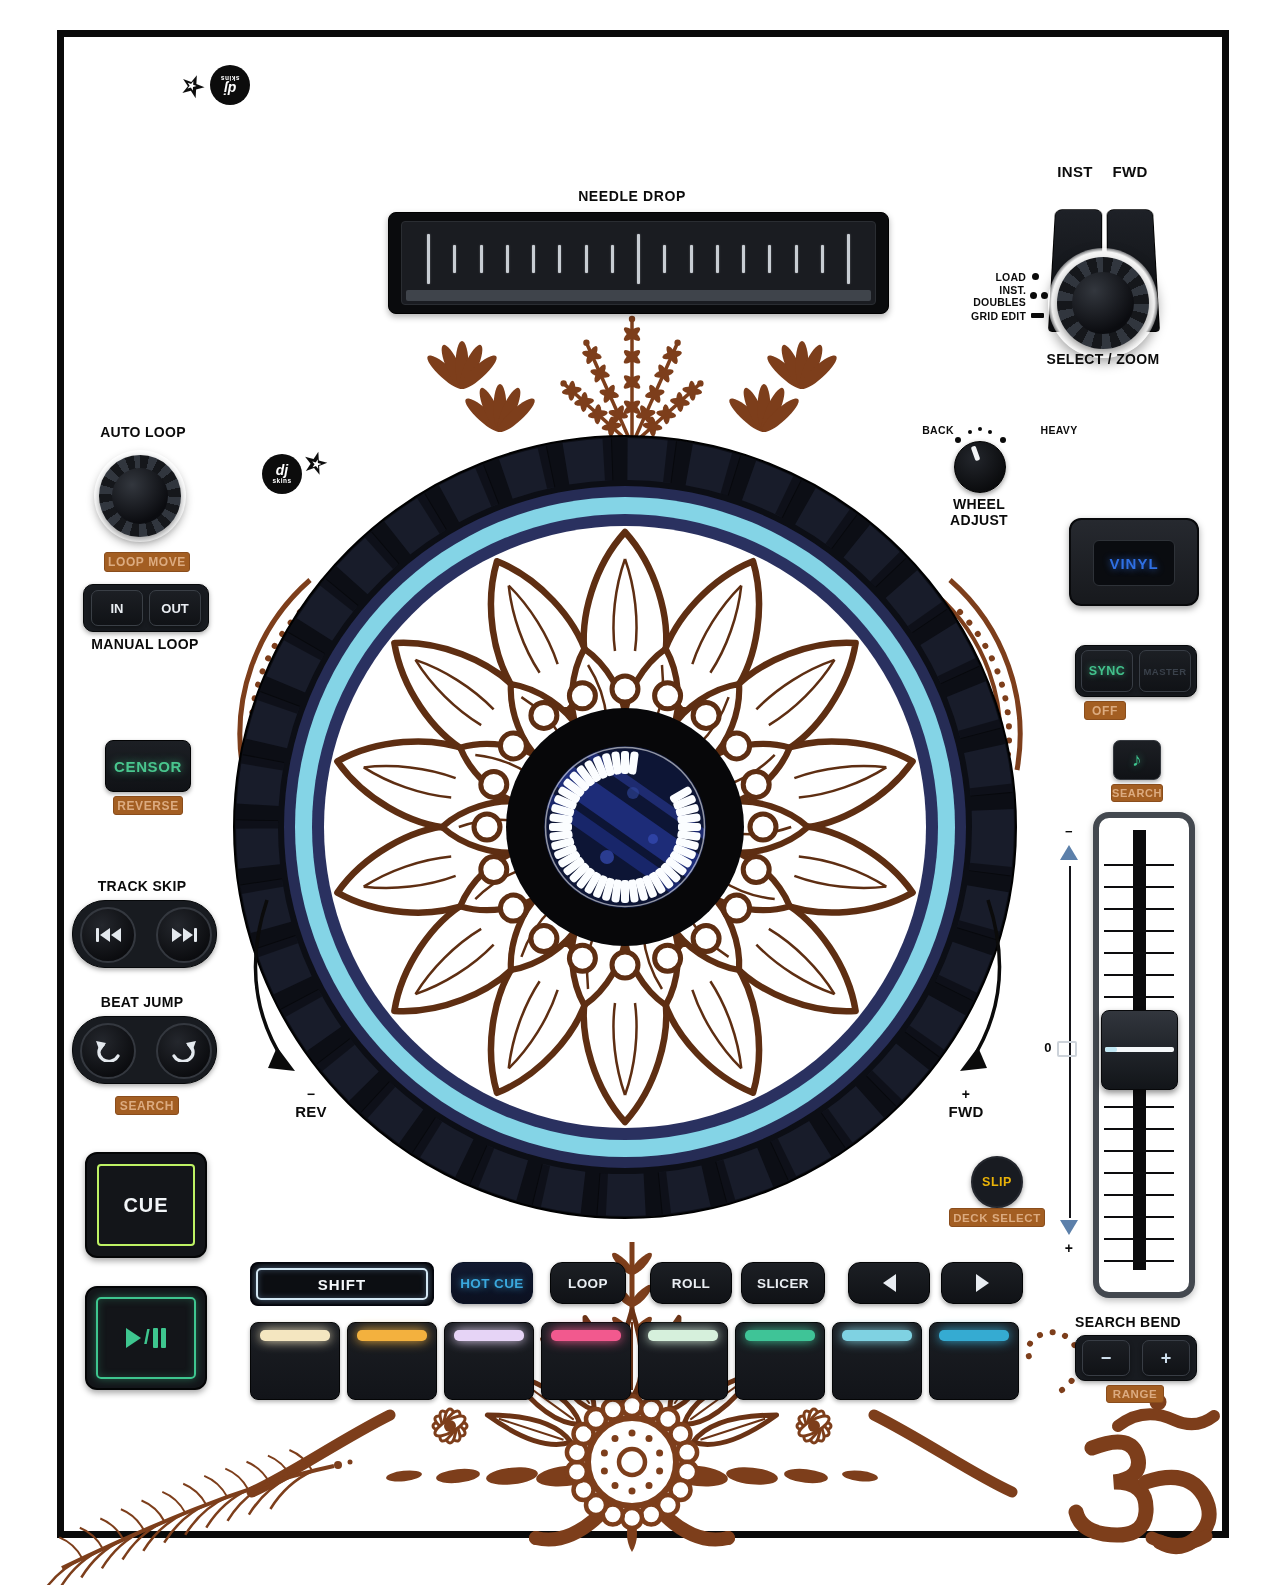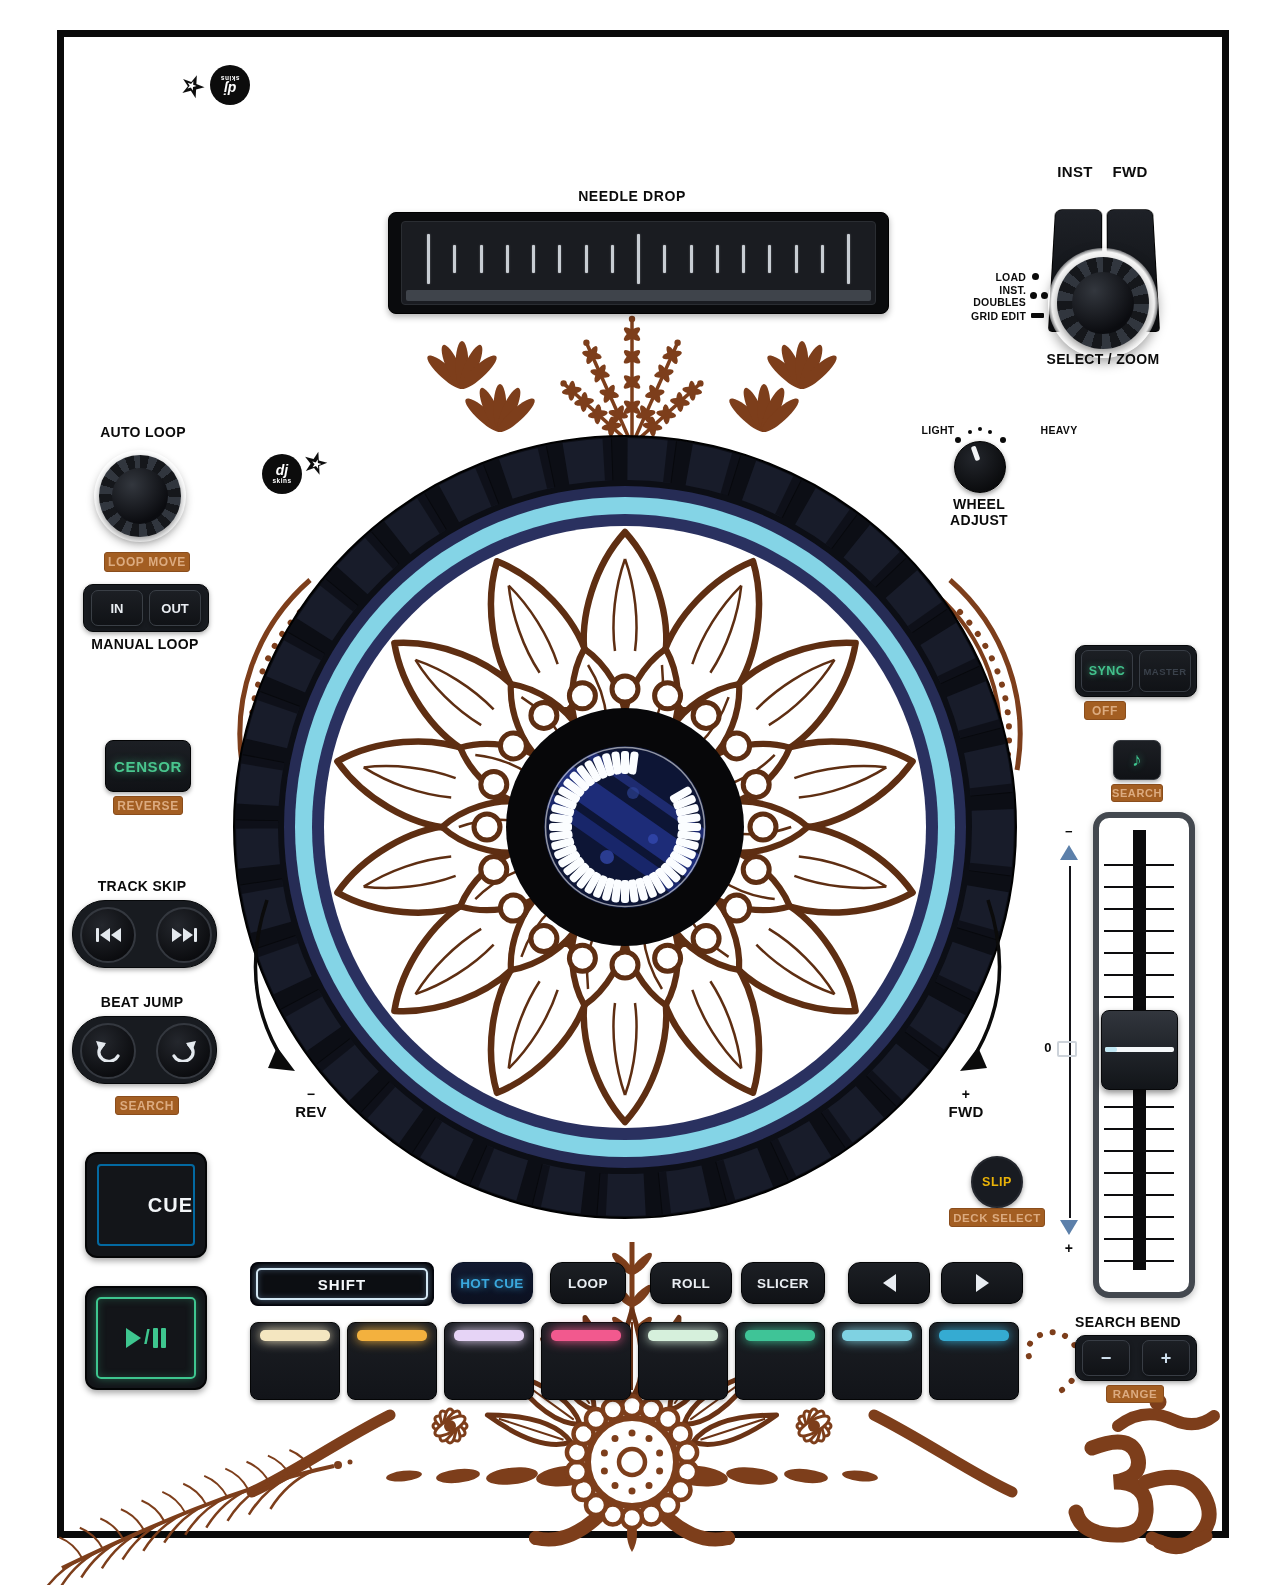--- a/index.html
+++ b/index.html
@@ -387,21 +387,21 @@
   </div>
   <div class="roundbtn" style="left:156px;top:1023px;width:52px;height:52px">
     <svg width="30" height="22" viewBox="0 0 30 22">
       <path d="M5,16 A10,9 0 1 0 20,5" fill="none" stroke="#e4e9ee" stroke-width="3.2" stroke-linecap="round"></path>
       <polygon points="27,1 17,3 23,12" fill="#e4e9ee"></polygon>
     </svg>
   </div>
   <div class="badge" style="left:115px;top:1096px;width:62px;height:17px">SEARCH</div>
 
   <div class="abs" style="left:85px;top:1152px;width:118px;height:102px;background:#131519;border:2px solid #040506;border-radius:12px;z-index:4;box-shadow:0 3px 6px rgba(0,0,0,.35)">
-    <div class="abs" style="inset:10px;border:2px solid #0369a1;border-radius:4px;display:flex;align-items:center;justify-content:flex-end">
+    <div class="abs" style="inset:10px;border:2px solid #bef264;border-radius:4px;display:flex;align-items:center;justify-content:center">
       <span style="color:#f2f5f8;font-weight:700;font-size:20px;letter-spacing:1px">CUE</span>
     </div>
   </div>
 
   <div class="abs" style="left:85px;top:1286px;width:118px;height:100px;background:#131519;border:2px solid #040506;border-radius:12px;z-index:4;box-shadow:0 3px 6px rgba(0,0,0,.35)">
     <div class="abs" style="inset:9px;border:2px solid #3ec68f;border-radius:5px;display:flex;align-items:center;justify-content:center;gap:3px;box-shadow:0 0 8px rgba(62,198,143,.45), inset 0 0 8px rgba(62,198,143,.25)">
       <span style="display:flex;align-items:center;gap:3px">
         <span style="width:0;height:0;border-top:10px solid transparent;border-bottom:10px solid transparent;border-left:15px solid #3ec68f"></span>
         <span style="color:#3ec68f;font-weight:700;font-size:21px;transform:translateY(-1px)">/</span>
         <span style="width:5px;height:20px;background:#3ec68f;border-radius:1px"></span>
@@ -669,33 +669,38 @@
   </svg>
   <svg class="abs" style="left:930px;top:895px;width:90px;height:185px;z-index:3" viewBox="0 0 90 185">
     <path d="M58,5 Q88,95 40,168" fill="none" stroke="#0b0b0b" stroke-width="3.5"></path>
     <polygon points="48,152 30,176 57,173" fill="#0b0b0b"></polygon>
   </svg>
   <div class="label" style="left:291px;top:1086px;width:40px;font-size:14px">−</div>
   <div class="label" style="left:286px;top:1103px;width:50px;font-size:15px">REV</div>
   <div class="label" style="left:946px;top:1086px;width:40px;font-size:14px">+</div>
   <div class="label" style="left:941px;top:1103px;width:50px;font-size:15px">FWD</div>
 
-  <div class="label" style="left:912px;top:424px;width:52px;font-size:10.5px">LIGHT</div>
+  <div class="label" style="left:912px;top:424px;width:52px;font-size:10.5px">BACK</div>
   <div class="label" style="left:1032px;top:424px;width:54px;font-size:10.5px">HEAVY</div>
   <div class="abs" style="left:955px;top:437px;width:6px;height:6px;border-radius:50%;background:#0a0a0a;z-index:4"></div>
   <div class="abs" style="left:968px;top:430px;width:4px;height:4px;border-radius:50%;background:#0a0a0a;z-index:4"></div>
   <div class="abs" style="left:978px;top:427px;width:4px;height:4px;border-radius:50%;background:#0a0a0a;z-index:4"></div>
   <div class="abs" style="left:988px;top:430px;width:4px;height:4px;border-radius:50%;background:#0a0a0a;z-index:4"></div>
   <div class="abs" style="left:1000px;top:437px;width:6px;height:6px;border-radius:50%;background:#0a0a0a;z-index:4"></div>
   <div class="abs" style="left:954px;top:441px;width:50px;height:50px;border-radius:50%;background:radial-gradient(circle at 38% 32%,#23262c,#0a0b0d 75%);border:1px solid #000;z-index:4;box-shadow:0 2px 5px rgba(0,0,0,.4)">
     <div style="position:absolute;left:50%;top:3px;width:5px;height:15px;margin-left:-2.5px;background:#f2f4f6;border-radius:2px;transform-origin:50% 22px;transform:rotate(-20deg)"></div>
   </div>
   <div class="label" style="left:944px;top:496px;width:70px">WHEEL</div>
   <div class="label" style="left:944px;top:512px;width:70px">ADJUST</div>
 
+  <div class="abs" style="left:1069px;top:518px;width:126px;height:84px;background:linear-gradient(180deg,#26292f,#17191d);border:2px solid #08090b;border-radius:12px;z-index:4;box-shadow:0 3px 7px rgba(0,0,0,.35)">
+    <div class="abs" style="left:22px;top:20px;right:22px;bottom:18px;background:#0a0c10;border:1px solid #2e3238;border-radius:6px;display:flex;align-items:center;justify-content:center">
+      <span style="color:#2f6fe2;font-weight:700;font-size:15px;letter-spacing:1px;text-shadow:0 0 7px rgba(47,111,226,.85)">VINYL</span>
+    </div>
+  </div>
 
   <div class="pill" style="left:1075px;top:645px;width:120px;height:50px;border-radius:10px"></div>
   <div class="btn" style="left:1081px;top:650px;width:50px;height:40px;font-size:12.5px;letter-spacing:.5px;color:#42c18c;text-shadow:0 0 6px rgba(66,193,140,.7);border:1px solid #383d45;border-radius:7px">SYNC</div>
   <div class="btn" style="left:1139px;top:650px;width:50px;height:40px;font-size:9.5px;letter-spacing:.5px;color:#3a414b;border:1px solid #383d45;border-radius:7px">MASTER</div>
   <div class="badge" style="left:1084px;top:701px;width:40px;height:17px">OFF</div>
 
   <div class="btn" style="left:1113px;top:740px;width:46px;height:38px;border:1px solid #35393f;border-radius:7px">
     <span style="color:#3ec68f;font-size:19px;text-shadow:0 0 7px rgba(62,198,143,.8)">♪</span>
   </div>
   <div class="badge" style="left:1111px;top:784px;width:50px;height:16px;font-size:11px">SEARCH</div>

